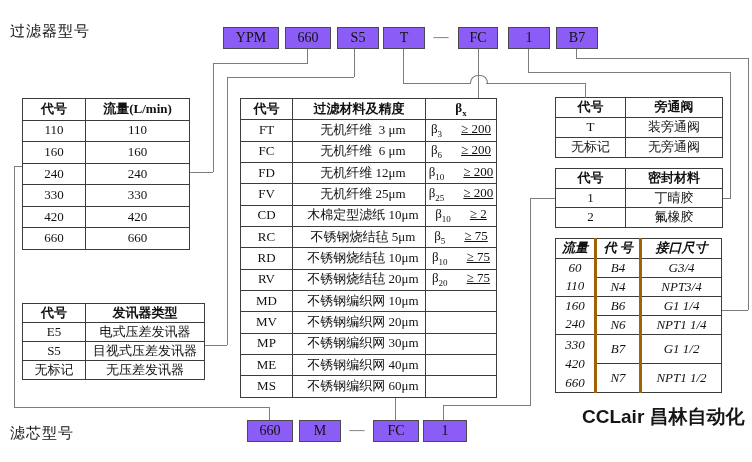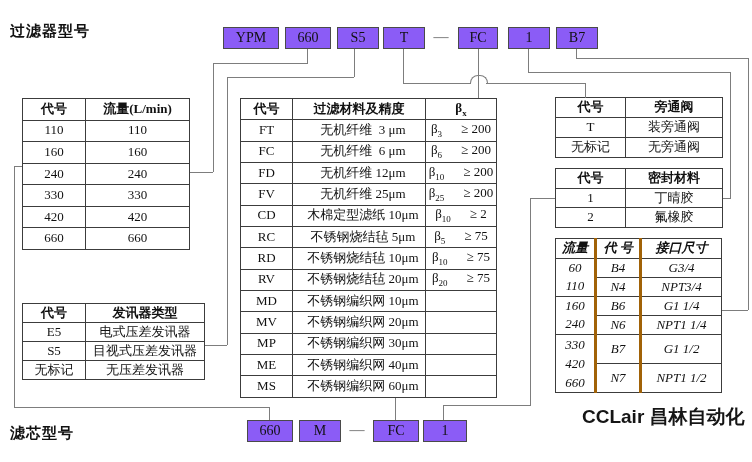--- a/index.html
+++ b/index.html
@@ -1,34 +1,34 @@
 <!DOCTYPE html>
 <html><head>
 <meta charset="utf-8">
 <style>
   html,body{margin:0;padding:0;background:#fff;}
   .canvas{position:relative;width:752px;height:462px;background:#fff;overflow:hidden;
           font-family:"Liberation Serif","DejaVu Serif",serif;color:#111;}
-  .diagram-label{position:absolute;font-size:15px;font-weight:bold;letter-spacing:1px;}
+  .diagram-label{position:absolute;font-size:15px;font-weight:normal;letter-spacing:1px;}
   .brand{position:absolute;font-family:"Liberation Sans","DejaVu Sans",sans-serif;
          font-size:19px;font-weight:600;color:#151515;}
   .mbox{position:absolute;height:20px;border:1px solid #4a4a4a;background:#8b5cf6;
         text-align:center;line-height:20px;font-size:14px;top:27px;}
   .mbox.b2{top:420px;}
   .mdash{position:absolute;height:22px;text-align:center;line-height:19px;font-size:15px;
          font-weight:bold;color:#888;top:27px;}
   .mdash.b2{top:420px;}
   table.dt{position:absolute;border-collapse:collapse;background:#fff;font-size:13px;
            table-layout:fixed;}
   .dt th,.dt td{border:1px solid #3c3c3c;text-align:center;padding:0;height:18px;
                 line-height:1.15;font-weight:normal;overflow:hidden;}
   .dt th{font-weight:bold;}
   .dt td.material{text-align:center;padding-left:8px;white-space:pre;}
   .dt .beta sub,.dt .beta-h sub{font-size:9px;}
-  .dt .cond{margin-left:19px;}
+  .dt .cond{margin-left:19px;text-decoration:underline;}
   table.port td,table.port th{border:none;border-left:3px solid #a16207;}
   table.port{border:1px solid #3c3c3c;font-style:italic;}
   table.port .c1{border-left:none;}
   table.port .bb{border-bottom:1px solid #3c3c3c;}
   .flowspan div{height:19px;line-height:19px;}
   .ln{position:absolute;background:#7d7d7d;}
   .hop{position:absolute;width:16px;height:8px;border:1px solid #7d7d7d;border-bottom:none;
        border-radius:8px 8px 0 0;background:transparent;}
 </style>
 </head>

